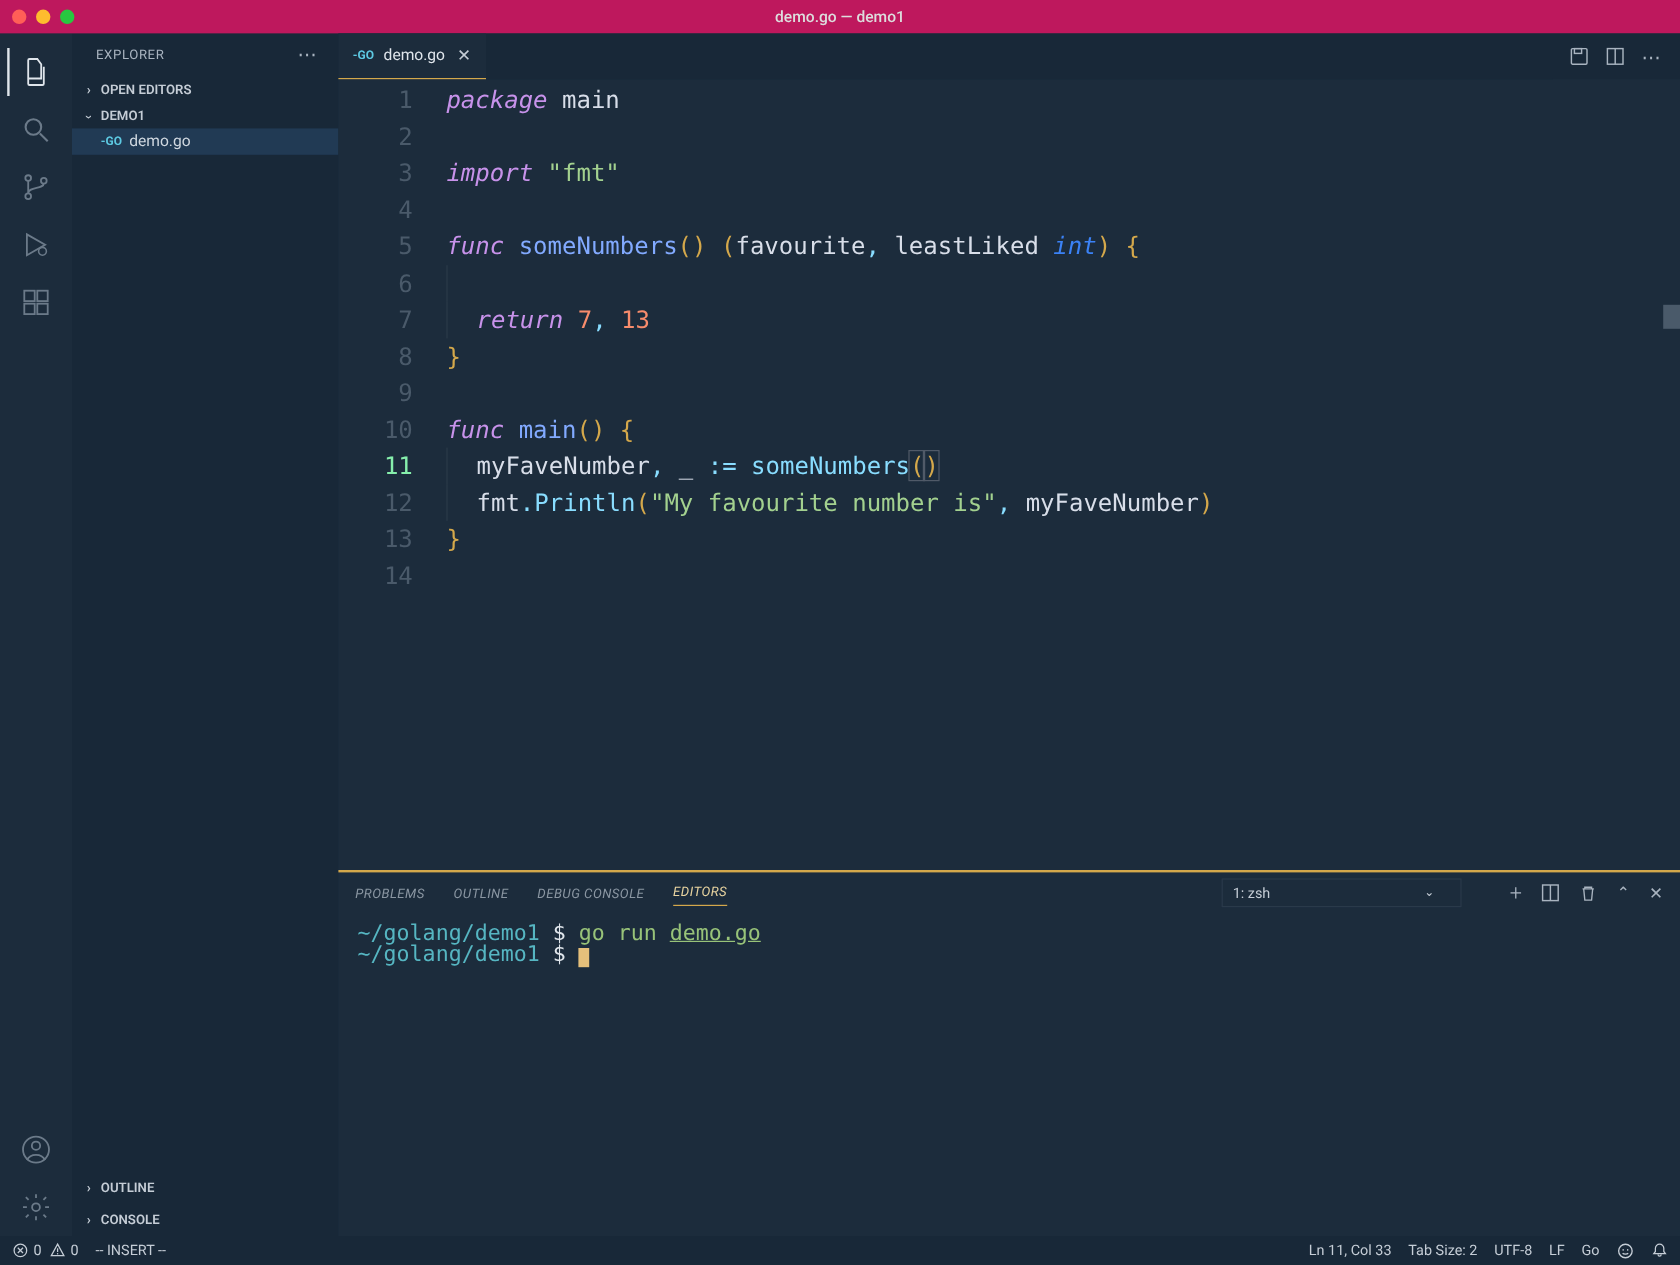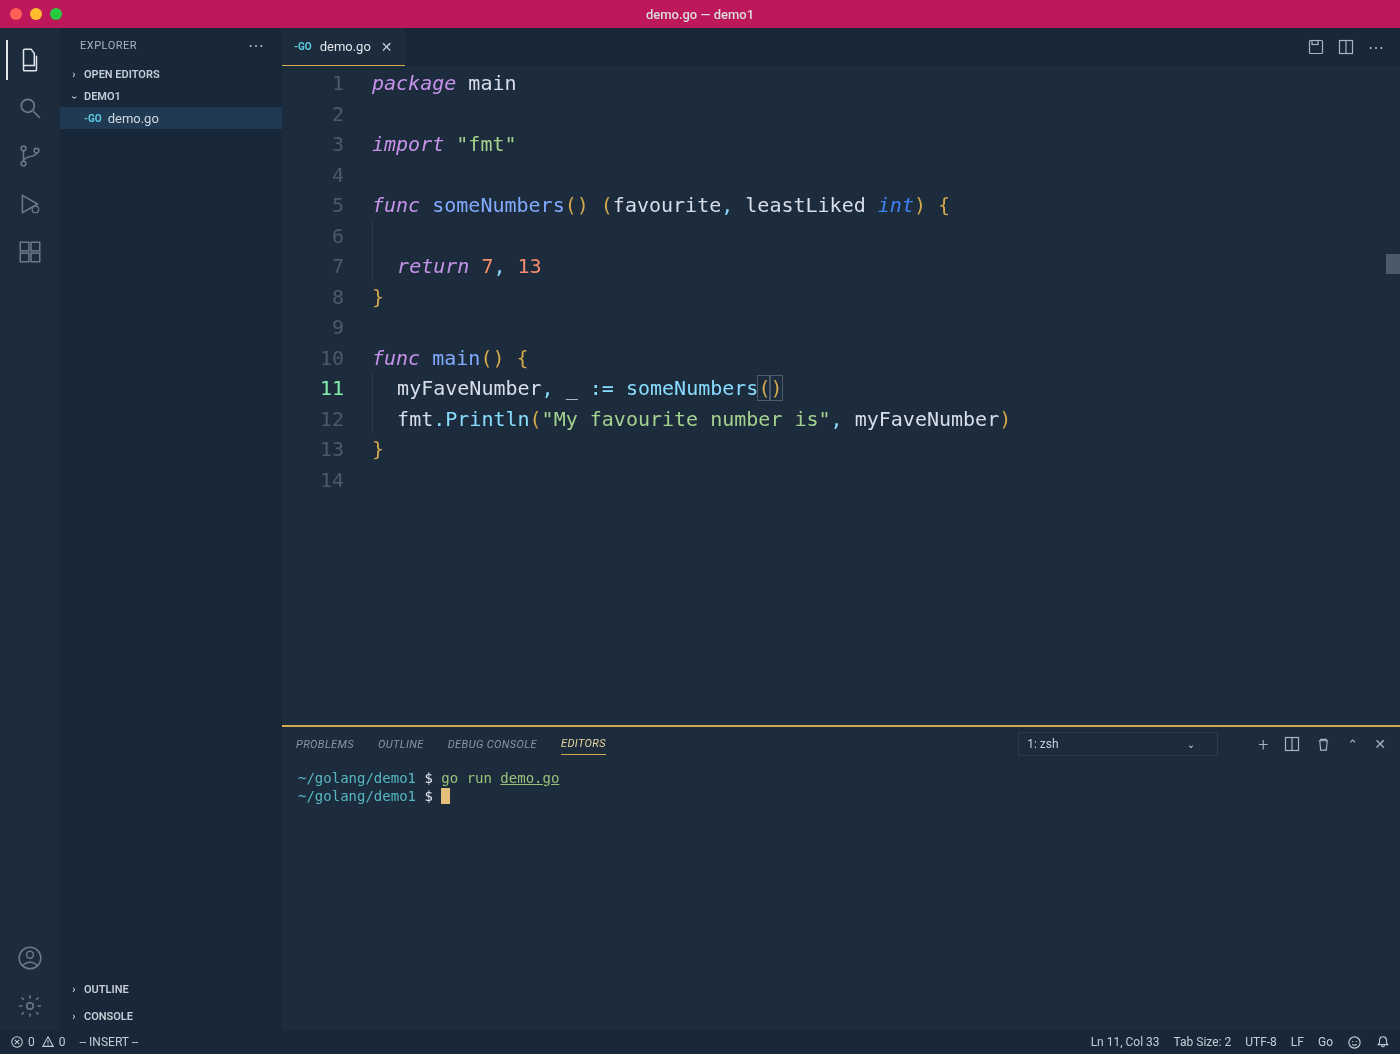--- a/index.html
+++ b/index.html
@@ -202,21 +202,21 @@
     width: 200px; height: 24px;
     display: flex; align-items: center; justify-content: space-between;
     cursor: pointer;
   }
   .panel-actions { display: flex; align-items: center; gap: 16px; color: #a9b4c0; margin-left: 16px;}
   .panel-actions .icon { cursor: pointer; }
   .terminal-body {
     flex: 1;
     padding: 8px 16px;
     font-family: "Menlo", "Consolas", monospace;
-    font-size: 14px;
+    font-size: 18px;
     line-height: 18px;
     color: #d8dee9;
   }
   .term-cyan { color: #56b6c2; }
   .term-green { color: #98c379; }
   .term-white { color: #e0e6ec; }
   .term-underline { text-decoration: underline; }
   .term-cursor { display: inline-block; width: 9px; height: 16px; background: #e5c07b; vertical-align: text-bottom; }
 
   

